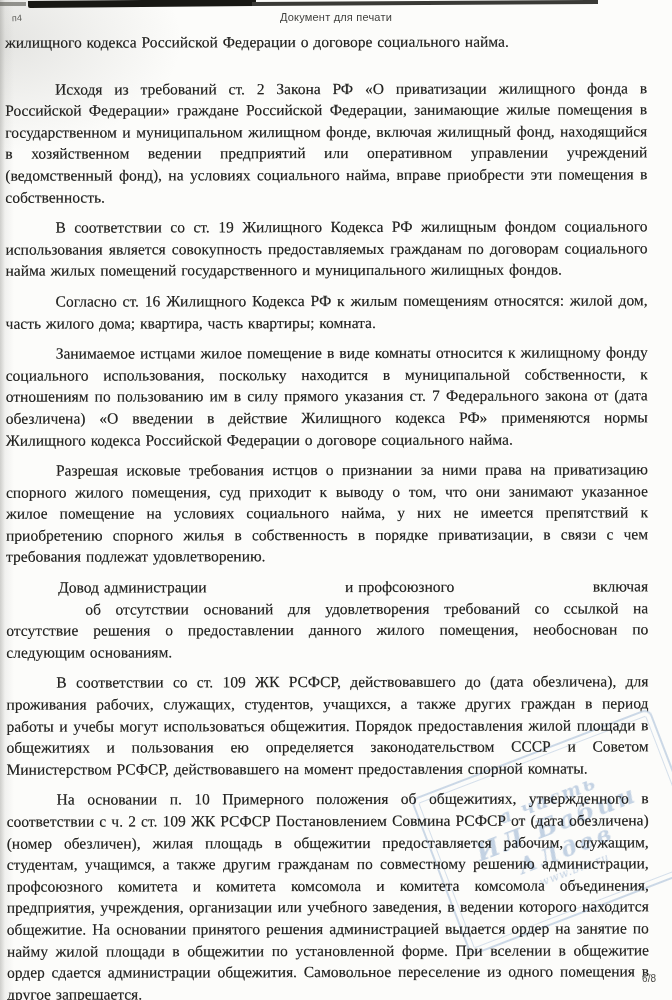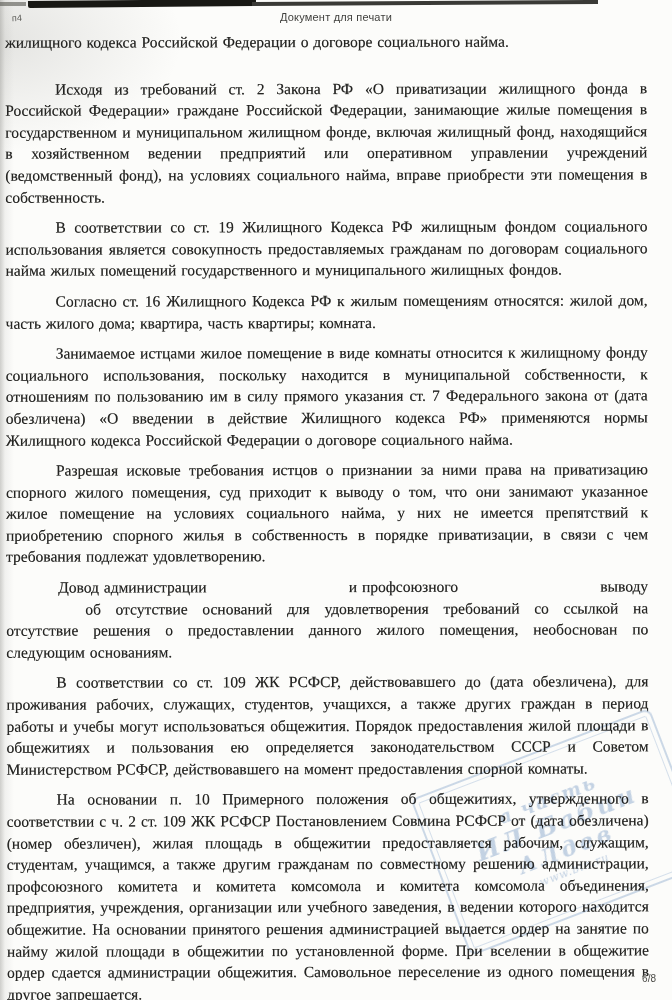--- a/index.html
+++ b/index.html
@@ -115,23 +115,23 @@
   <p>Согласно ст. 16 Жилищного Кодекса РФ к жилым помещениям относятся: жилой дом, часть жилого дома; квартира, часть квартиры; комната.</p>
 
   <p>Занимаемое истцами жилое помещение в виде комнаты относится к жилищному фонду социального использования, поскольку находится в муниципальной собственности, к отношениям по пользованию им в силу прямого указания ст. 7 Федерального закона от (дата обезличена) «О введении в действие Жилищного кодекса РФ» применяются нормы Жилищного кодекса Российской Федерации о договоре социального найма.</p>
 
   <p>Разрешая исковые требования истцов о признании за ними права на приватизацию спорного жилого помещения, суд приходит к выводу о том, что они занимают указанное жилое помещение на условиях социального найма, у них не имеется препятствий к приобретению спорного жилья в собственность в порядке приватизации, в связи с чем требования подлежат удовлетворению.</p>
 
   <div class="dovod">
     <div class="dovod-l1">
       <span>Довод администрации</span>
       <span>и профсоюзного</span>
-      <span>выводу</span>
+      <span>включая</span>
     </div>
-    <div class="dovod-l2">об отсутствие оснований для удовлетворения требований со ссылкой на</div>
+    <div class="dovod-l2">об отсутствии оснований для удовлетворения требований со ссылкой на</div>
     <div class="dovod-rest">отсутствие решения о предоставлении данного жилого помещения, необоснован по следующим основаниям.</div>
   </div>
 
   <p>В соответствии со ст. 109 ЖК РСФСР, действовавшего до (дата обезличена), для проживания рабочих, служащих, студентов, учащихся, а также других граждан в период работы и учебы могут использоваться общежития. Порядок предоставления жилой площади в общежитиях и пользования ею определяется законодательством СССР и Советом Министерством РСФСР, действовавшего на момент предоставления спорной комнаты.</p>
 
   <p>На основании п. 10 Примерного положения об общежитиях, утвержденного в соответствии с ч. 2 ст. 109 ЖК РСФСР Постановлением Совмина РСФСР от (дата обезличена) (номер обезличен), жилая площадь в общежитии предоставляется рабочим, служащим, студентам, учащимся, а также другим гражданам по совместному решению администрации, профсоюзного комитета и комитета комсомола и комитета комсомола объединения, предприятия, учреждения, организации или учебного заведения, в ведении которого находится общежитие. На основании принятого решения администрацией выдается ордер на занятие по найму жилой площади в общежитии по установленной форме. При вселении в общежитие ордер сдается администрации общежития. Самовольное переселение из одного помещения в другое запрещается.</p>
 </div>
 
 <div class="watermark">
   <span class="wl1">а часть</span>

